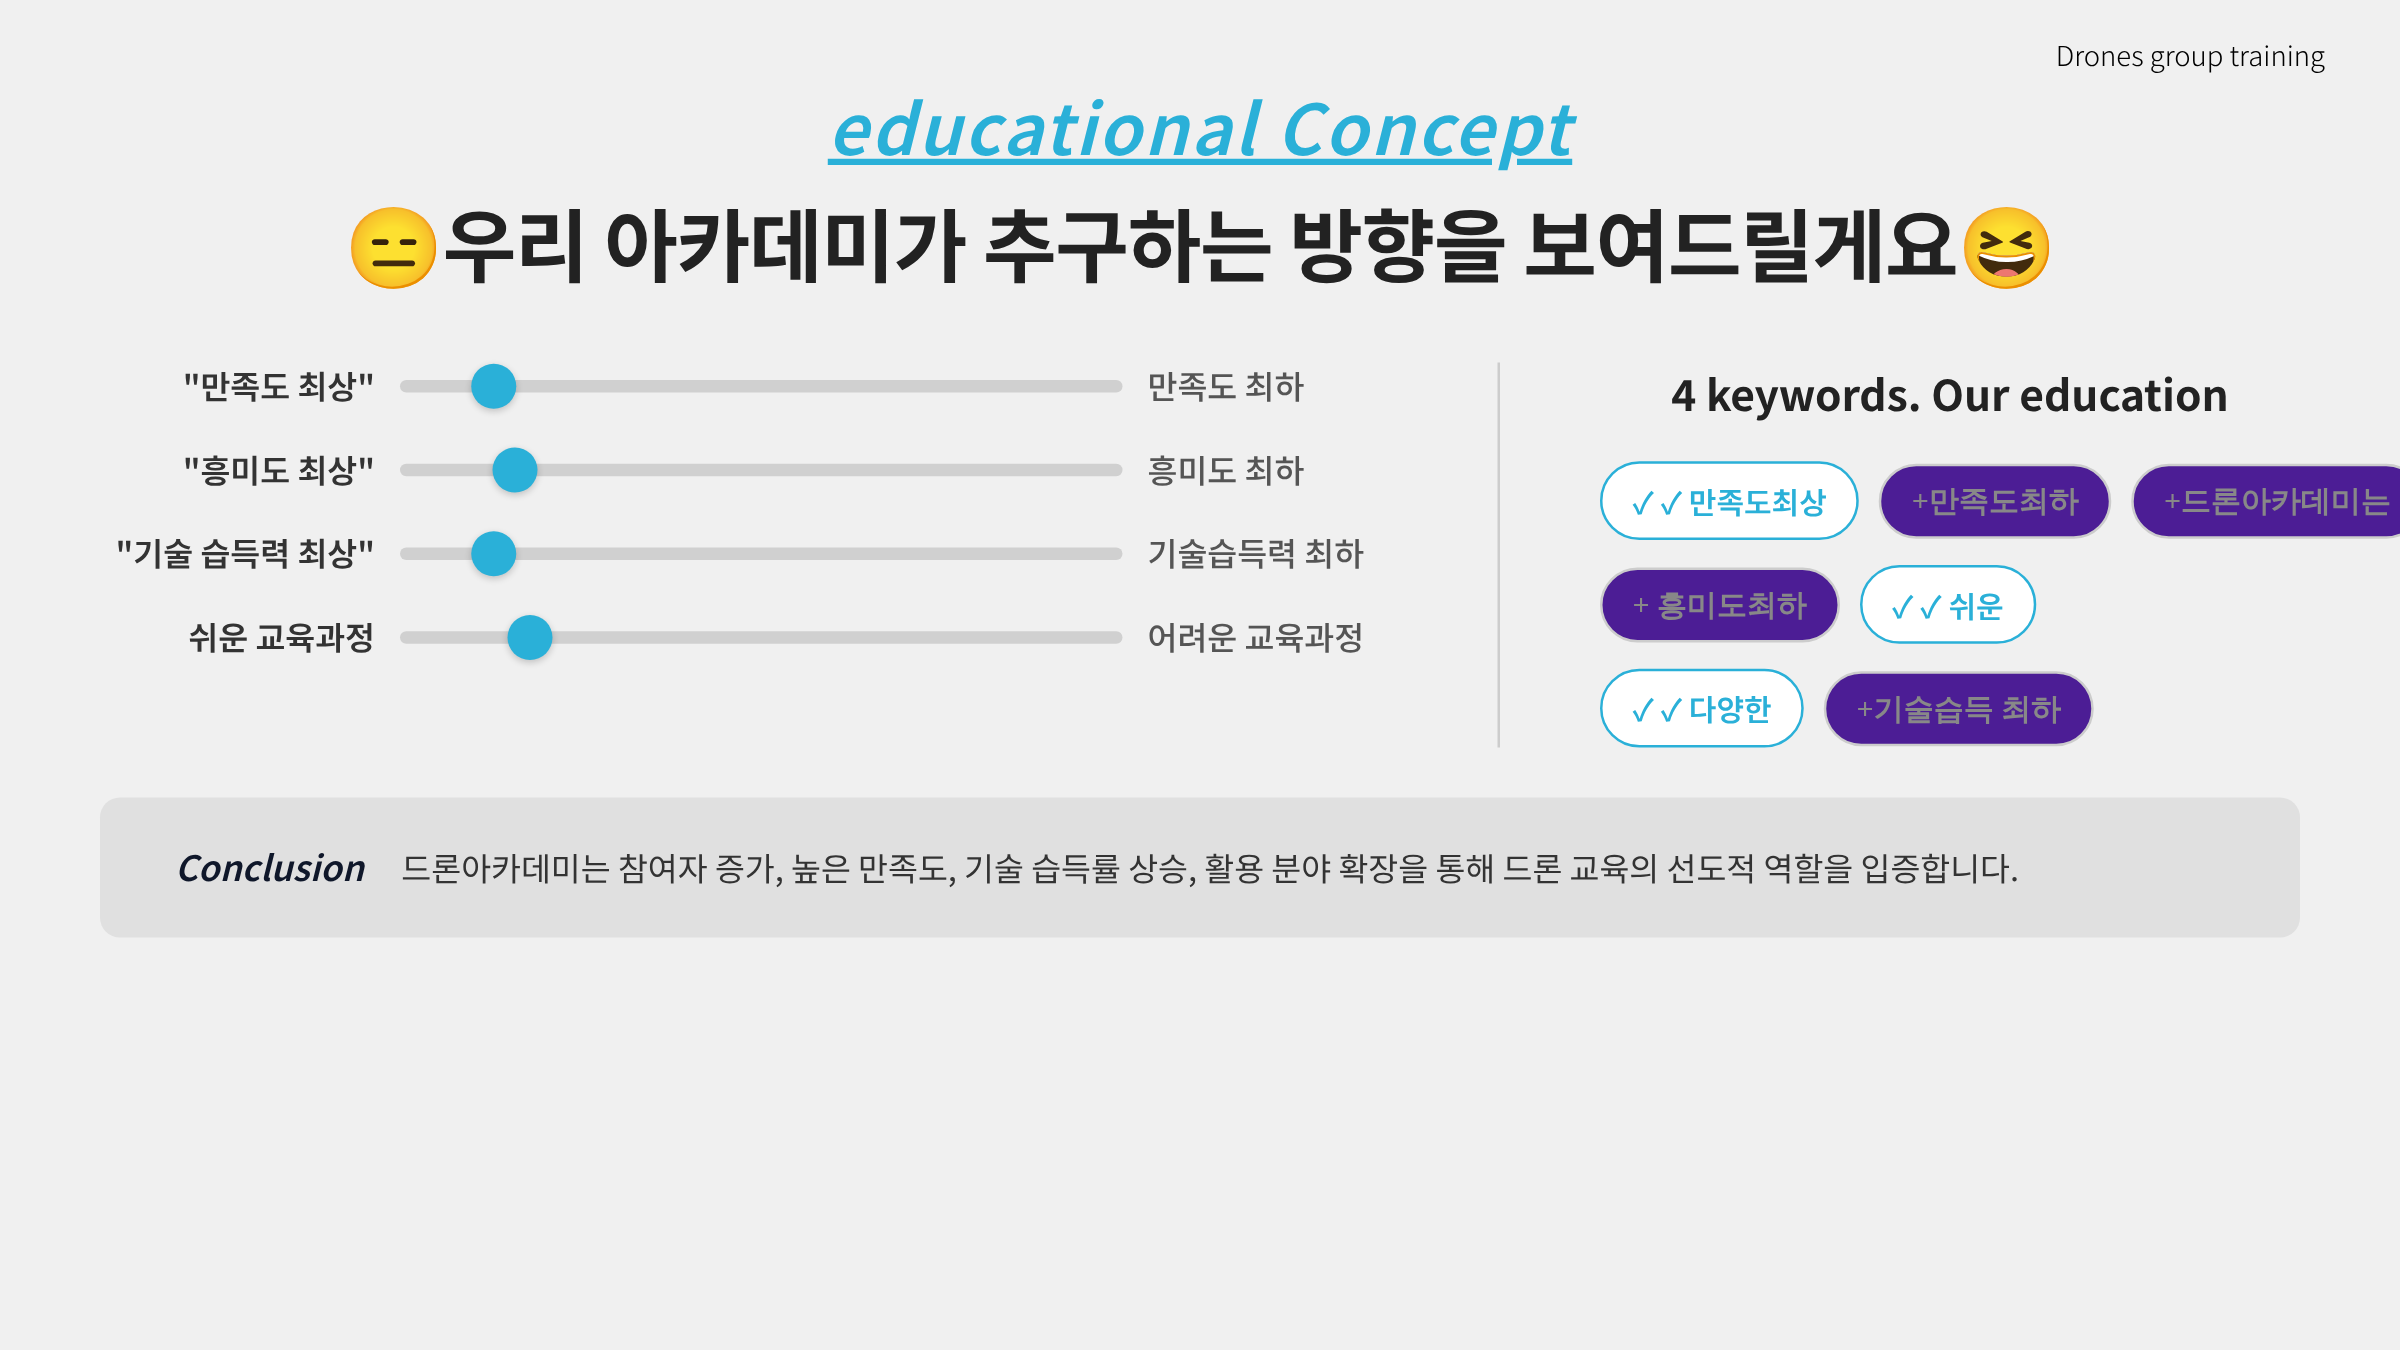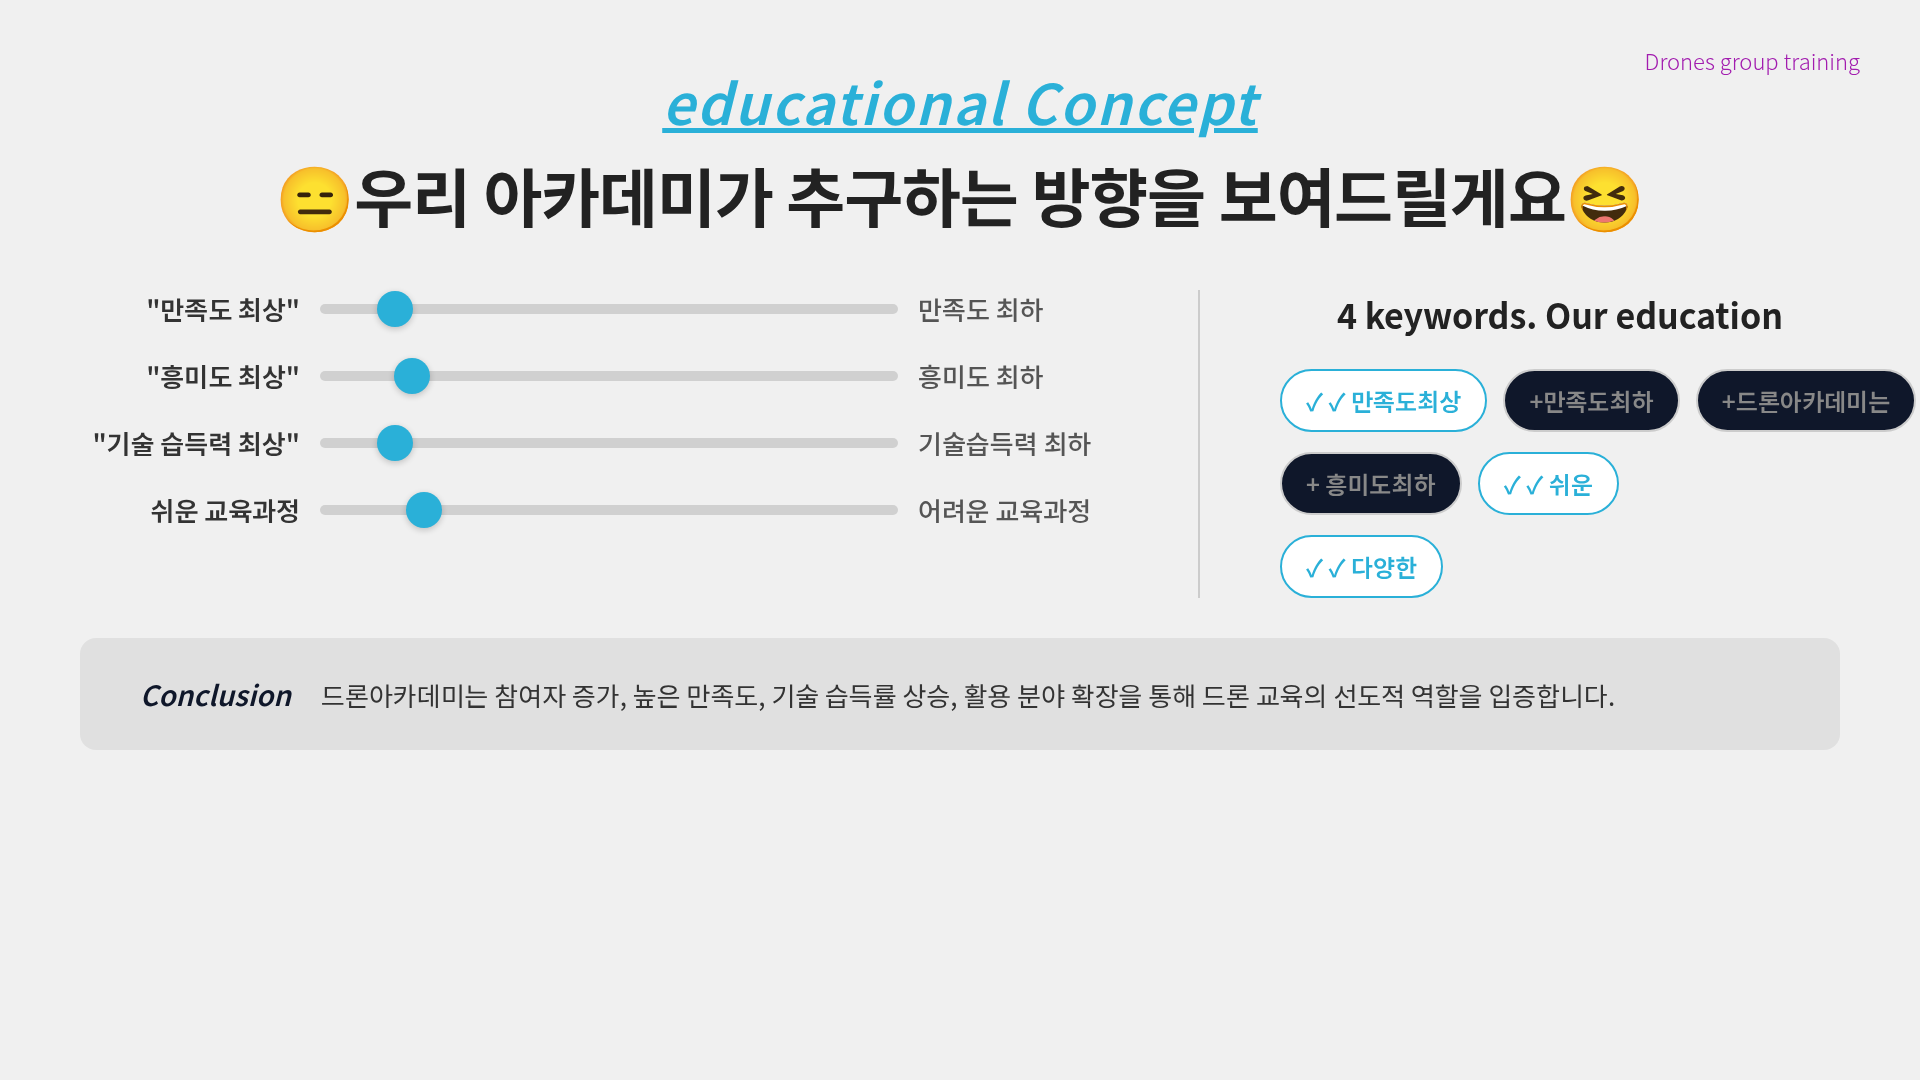--- a/index.html
+++ b/index.html
@@ -8,24 +8,24 @@
       width: 1920px;
       height: 1080px;
       background: #f0f0f0;
       font-family: 'Apple SD Gothic Neo', 'Noto Sans KR', 'Malgun Gothic', sans-serif;
       overflow: hidden;
       position: relative;
     }
 
     .watermark {
       position: absolute;
-      top: 44px;
+      top: 28px;
       right: 60px;
       font-size: 22px;
-      color: #a21caf;
+      color: #000000;
       font-weight: 300;
     }
 
     .main-title {
       text-align: center;
       margin-top: 60px;
       font-size: 56px;
       color: #2ab0d8;
       font-style: italic;
       font-weight: 600;
@@ -159,21 +159,22 @@
       background: white;
     }
 
     .keyword-chip.active::before {
       content: "✓ ";
     }
 
     .keyword-chip.inactive {
       border-color: #ccc;
       color: #888;
-      background: #0f172a;
+      background: #4c1d95;
+      font-family: Liberation Serif, serif;
     }
 
     .conclusion-box {
       margin: 40px 80px 0;
       background: #e0e0e0;
       border-radius: 16px;
       padding: 36px 60px;
       display: flex;
       align-items: center;
       gap: 30px;
@@ -254,20 +255,21 @@
           <div class="keyword-chip active">✓ 만족도최상</div>
           <div class="keyword-chip inactive">+만족도최하</div>
           <div class="keyword-chip inactive">+드론아카데미는</div>
         </div>
         <div class="keywords-row">
           <div class="keyword-chip inactive">+ 흥미도최하</div>
           <div class="keyword-chip active">✓ 쉬운</div>
         </div>
         <div class="keywords-row">
           <div class="keyword-chip active">✓ 다양한</div>
+          <div class="keyword-chip inactive">+기술습득 최하</div>
         </div>
       </div>
   </div>
 
 </div>
 
 <div class="conclusion-box">
   <span class="conclusion-label">Conclusion</span>
   <span class="conclusion-text">드론아카데미는 참여자 증가, 높은 만족도, 기술 습득률 상승, 활용 분야 확장을 통해 드론 교육의 선도적 역할을 입증합니다.</span>
 </div>

